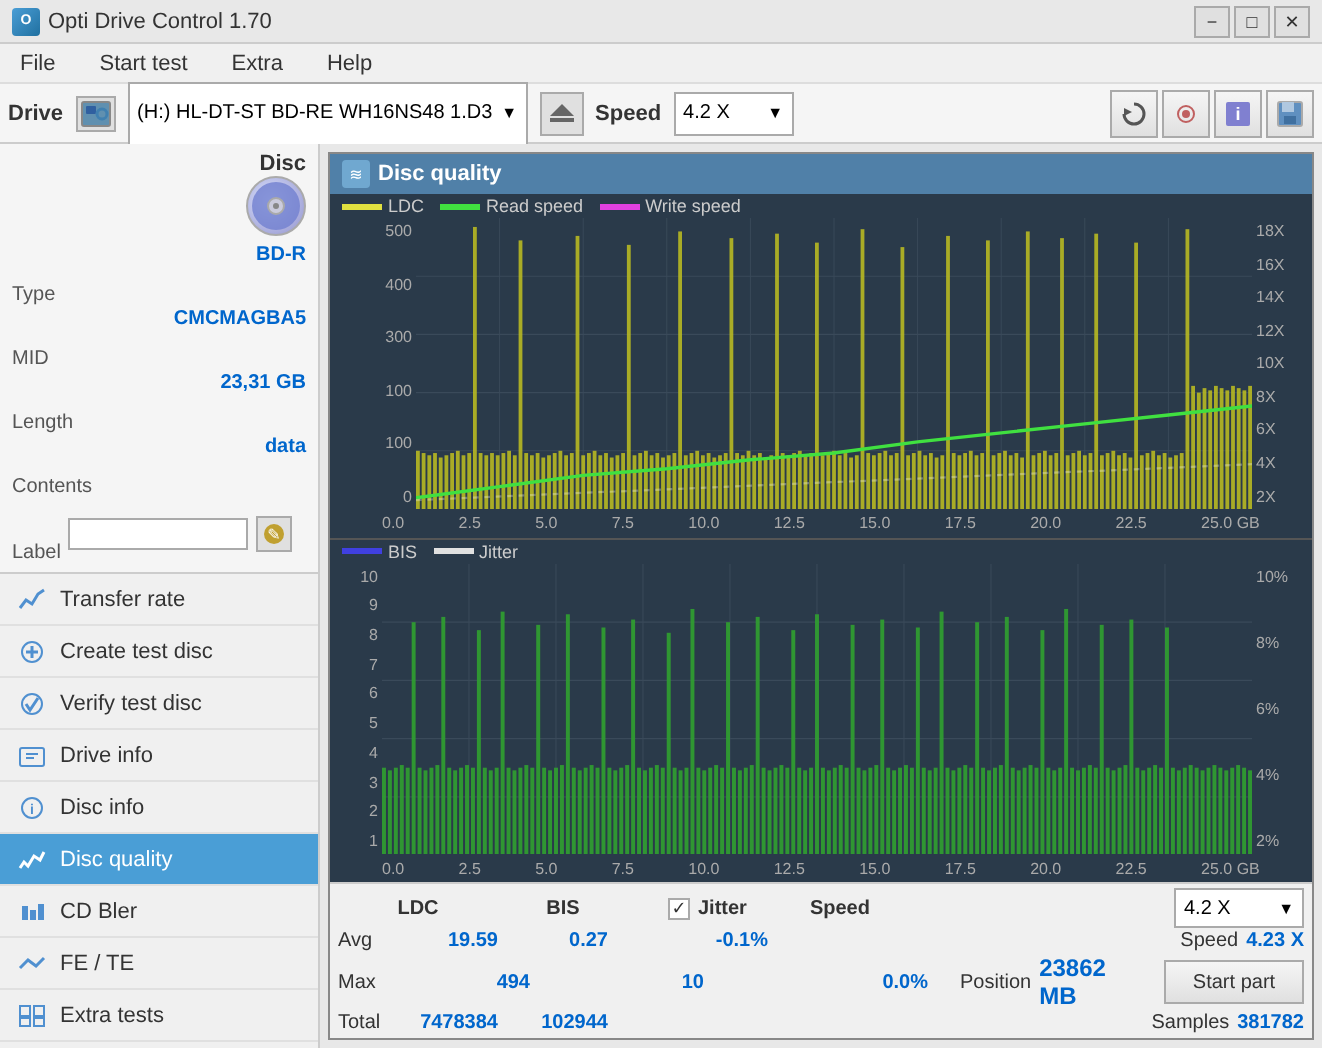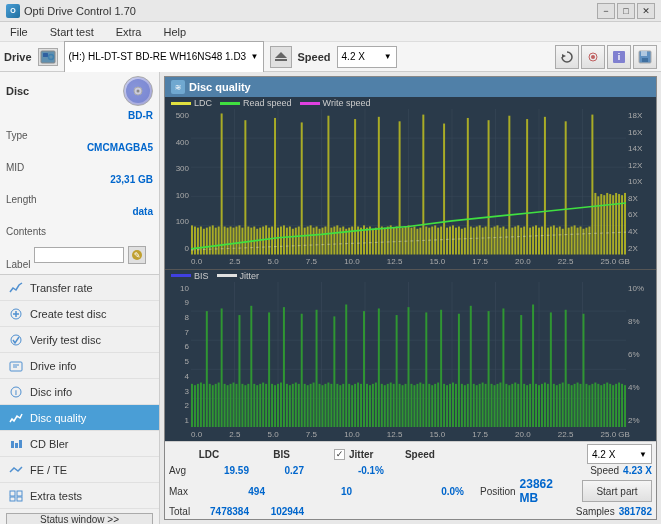--- a/index.html
+++ b/index.html
@@ -28,21 +28,21 @@
     .drive-action-btn { width: 24px; height: 24px; background: linear-gradient(to bottom, #f5f5f5, #e0e0e0); border: 1px solid #aaa; cursor: pointer; display: flex; align-items: center; justify-content: center; }
 
     
     .main { display: flex; height: calc(524px - 72px); }
 
     
     .sidebar { width: 160px; background: #f0f0f0; border-right: 1px solid #ccc; display: flex; flex-direction: column; }
     
     
     .disc-panel { padding: 4px 6px; border-bottom: 1px solid #ccc; background: #f5f5f5; }
-    .disc-panel-header { display: flex; align-items: center; justify-content: space-between; margin-bottom: 4px; }
+    .disc-panel-header { display: flex; align-items: flex-end; justify-content: space-between; margin-bottom: 4px; flex-direction: column; }
     .disc-panel-title { font-size: 11px; font-weight: bold; color: #333; }
     .disc-icon { width: 30px; height: 30px; border-radius: 50%; background: radial-gradient(circle at 40% 40%, #e0e8ff, #9090cc); border: 1px solid #aaa; display: flex; align-items: center; justify-content: center; }
     .disc-info-row { display: flex; justify-content: space-between; margin: 1px 0; }
     .disc-info-label { color: #555; font-size: 10px; margin-top: 20px; }
     .disc-info-value { color: #0066cc; font-size: 10px; font-weight: bold; }
     .label-row { display: flex; align-items: center; gap: 4px; margin-top: 2px; }
     .label-input { height: 16px; border: 1px solid #aaa; background: white; width: 90px; font-size: 10px; }
     .label-btn { width: 18px; height: 18px; background: #e0e0e0; border: 1px solid #aaa; cursor: pointer; display: flex; align-items: center; justify-content: center; font-size: 9px; }
 
     
@@ -307,21 +307,21 @@
             <div class="legend-item">
               <div class="legend-color legend-color-read"></div>
               <span class="legend-text">Read speed</span>
             </div>
             <div class="legend-item">
               <div class="legend-color legend-color-write"></div>
               <span class="legend-text">Write speed</span>
             </div>
           </div>
 
-          <div style="flex:1; display:flex;">
+          <div style="flex:1; display:flex;margin-left:17px;">
 
             <div style="width:26px; display:flex; flex-direction:column; justify-content:space-between; padding:2px 2px; background:#2a3a4a;">
               <span style="font-size:8px;color:#aaa;text-align:right;">500</span>
               <span style="font-size:8px;color:#aaa;text-align:right;">400</span>
               <span style="font-size:8px;color:#aaa;text-align:right;">300</span>
               <span style="font-size:8px;color:#aaa;text-align:right;">100</span>
               <span style="font-size:8px;color:#aaa;text-align:right;">100</span>
               <span style="font-size:8px;color:#aaa;text-align:right;">0</span>
             </div>
 

